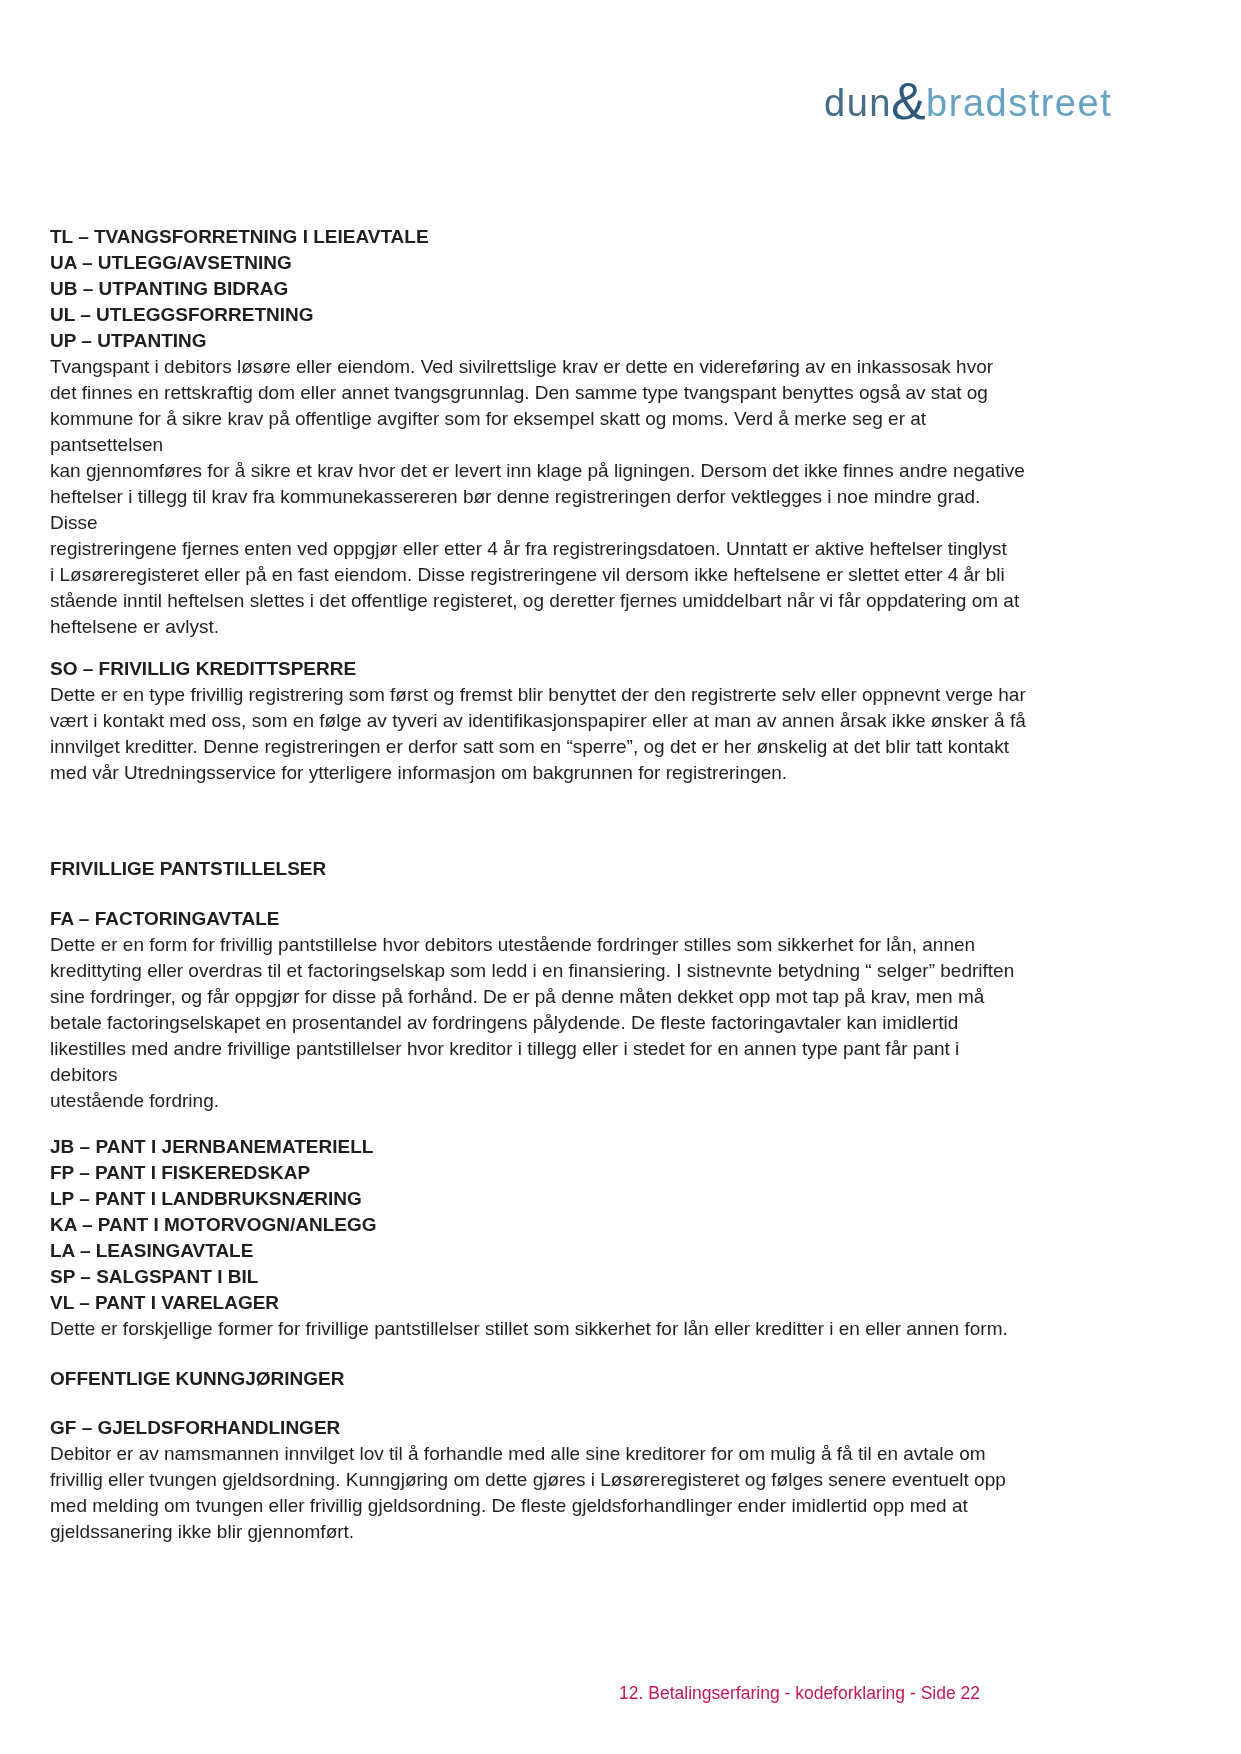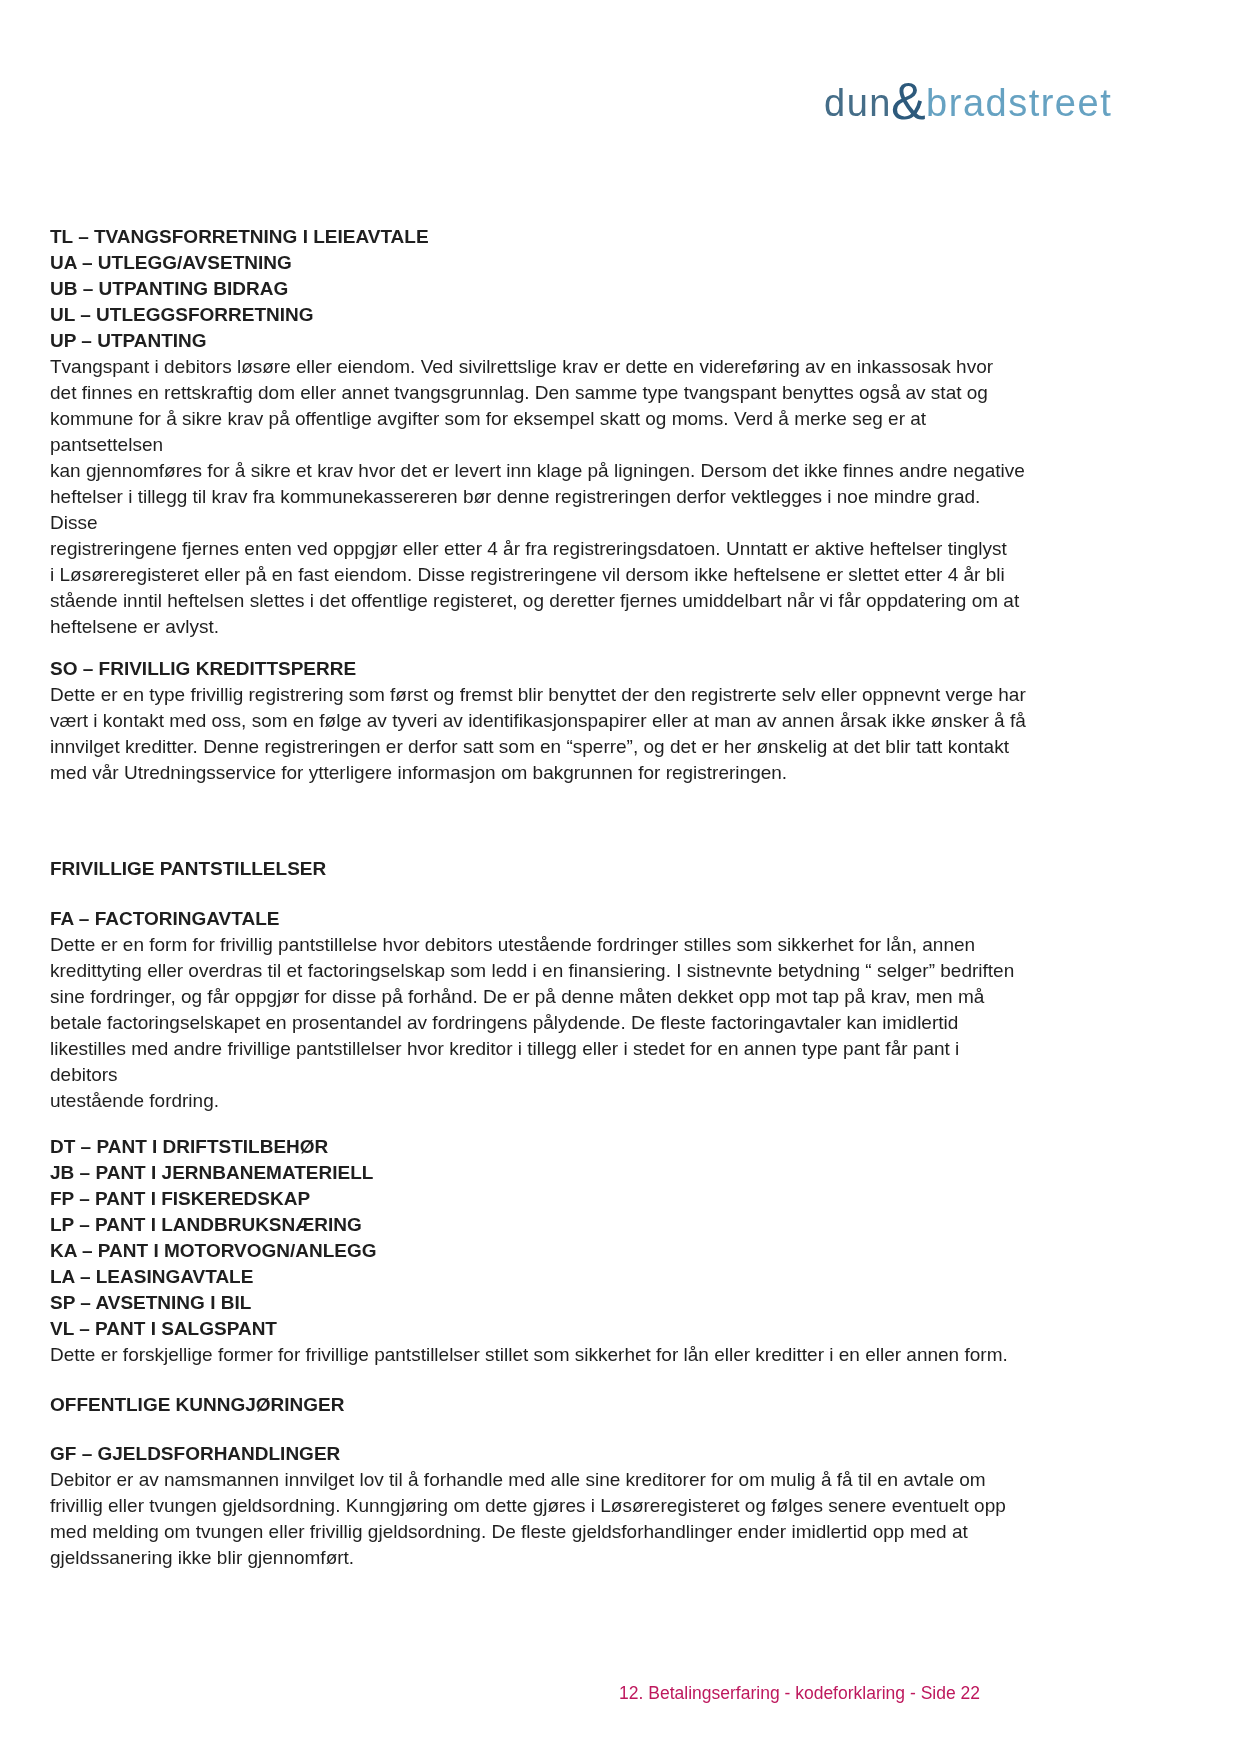--- a/index.html
+++ b/index.html
@@ -109,28 +109,27 @@
 
     <p class="code-heading">FA – FACTORINGAVTALE</p>
     <p class="para mb-gap-list">Dette er en form for frivillig pantstillelse hvor debitors utestående fordringer stilles som sikkerhet for lån, annen
 kredittyting eller overdras til et factoringselskap som ledd i en finansiering. I sistnevnte betydning “ selger” bedriften
 sine fordringer, og får oppgjør for disse på forhånd. De er på denne måten dekket opp mot tap på krav, men må
 betale factoringselskapet en prosentandel av fordringens pålydende. De fleste factoringavtaler kan imidlertid
 likestilles med andre frivillige pantstillelser hvor kreditor i tillegg eller i stedet for en annen type pant får pant i debitors
 utestående fordring.</p>
 
     <div>
-      <p class="code-heading">DT – PANT I DRIFTSTILBEHØR</p>
       <p class="code-heading">JB – PANT I JERNBANEMATERIELL</p>
       <p class="code-heading">FP – PANT I FISKEREDSKAP</p>
       <p class="code-heading">LP – PANT I LANDBRUKSNÆRING</p>
       <p class="code-heading">KA – PANT I MOTORVOGN/ANLEGG</p>
       <p class="code-heading">LA – LEASINGAVTALE</p>
-      <p class="code-heading">SP – AVSETNING I BIL</p>
-      <p class="code-heading">VL – PANT I SALGSPANT</p>
+      <p class="code-heading">SP – SALGSPANT I BIL</p>
+      <p class="code-heading">VL – PANT I VARELAGER</p>
     </div>
     <p class="para mb-gap-off">Dette er forskjellige former for frivillige pantstillelser stillet som sikkerhet for lån eller kreditter i en eller annen form.</p>
 
     <p class="section-title mb-gap-gf">OFFENTLIGE KUNNGJØRINGER</p>
 
     <p class="code-heading">GF – GJELDSFORHANDLINGER</p>
     <p class="para">Debitor er av namsmannen innvilget lov til å forhandle med alle sine kreditorer for om mulig å få til en avtale om
 frivillig eller tvungen gjeldsordning. Kunngjøring om dette gjøres i Løsøreregisteret og følges senere eventuelt opp
 med melding om tvungen eller frivillig gjeldsordning. De fleste gjeldsforhandlinger ender imidlertid opp med at
 gjeldssanering ikke blir gjennomført.</p>

